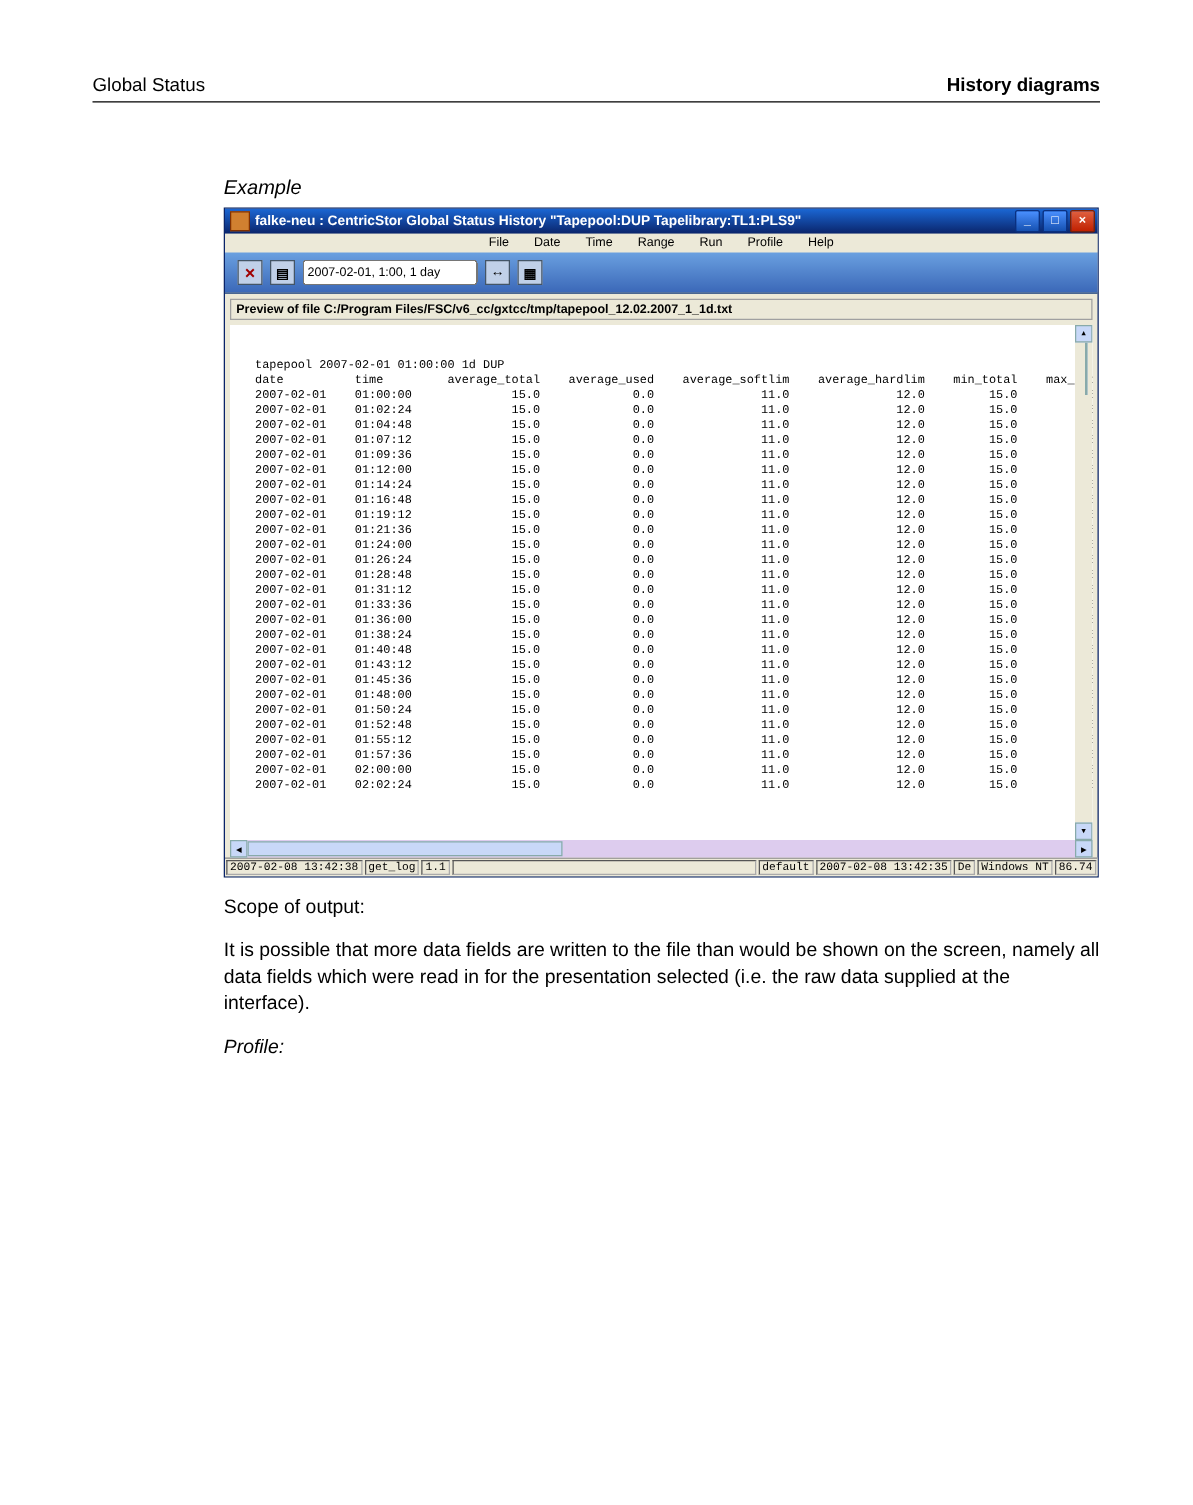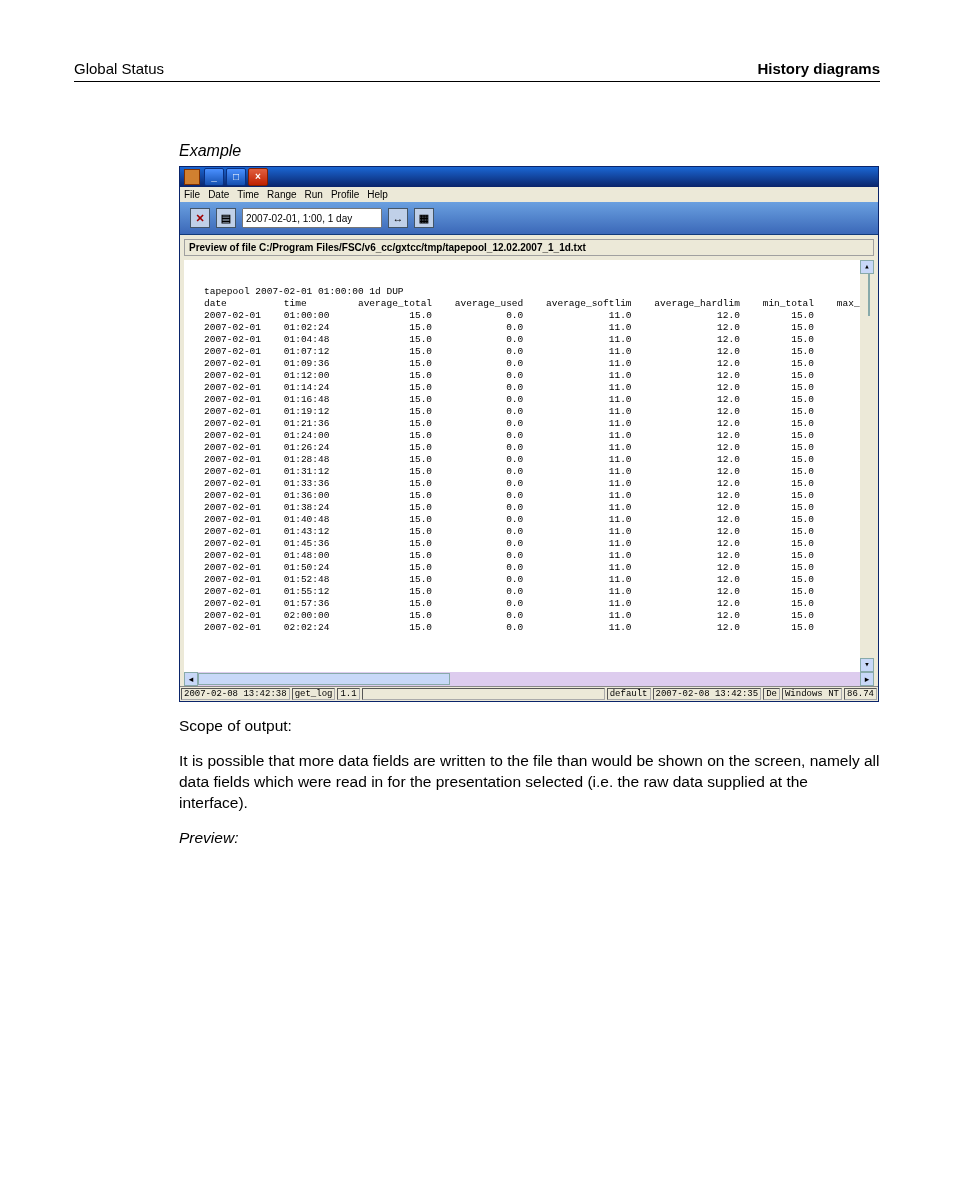--- a/index.html
+++ b/index.html
@@ -62,21 +62,22 @@
     display:flex; align-items:center; justify-content:center;
     color:#fff; font-size:10px; font-weight:bold; line-height:1;
     border-radius:2px;
   }
   .win-btn.close { background: linear-gradient(to bottom,#e06040,#c02000); border-color:#802000;}
   .menubar {
     background:#ece9d8;
     font-size:10px;
     padding:2px 4px;
     display:flex;
-    gap:8px;
+    gap:20px;
+    justify-content:center;
   }
   .toolbar {
     background: linear-gradient(to bottom,#6aa0e0,#3b68b8);
     padding:6px 10px;
     display:flex;
     align-items:center;
     gap:6px;
     border-bottom:1px solid #123a7a;
   }
   .tb-btn {
@@ -160,20 +161,21 @@
   <div class="header-row">
     <span>Global Status</span>
     <span class="header-right">History diagrams</span>
   </div>
 
   <div class="example-heading">Example</div>
 
   <div class="window">
     <div class="titlebar">
       <span class="titlebar-icon"></span>
+      <span class="titlebar-text">falke-neu : CentricStor Global Status History "Tapepool:DUP Tapelibrary:TL1:PLS9"</span>
       <div class="win-btns">
         <span class="win-btn">_</span>
         <span class="win-btn">□</span>
         <span class="win-btn close">×</span>
       </div>
     </div>
     <div class="menubar" id="menubar">
         <span>File</span>
         <span>Date</span>
         <span>Time</span>
@@ -244,15 +246,15 @@
         <span class="cell">De</span>
         <span class="cell">Windows NT</span>
         <span class="cell">86.74</span>
       </div>
   </div>
 
   <div class="body-text">Scope of output:</div>
   <div class="body-text">It is possible that more data fields are written to the file than would be shown on the screen, namely all data fields which were read in for the presentation selected (i.e. the raw data supplied at the interface).</div>
 
   <div class="def-row">
-    <div class="def-label">Preview:</div>
+    <div class="def-label">Profile:</div>
   </div>
 </div>
 
 </body></html>

